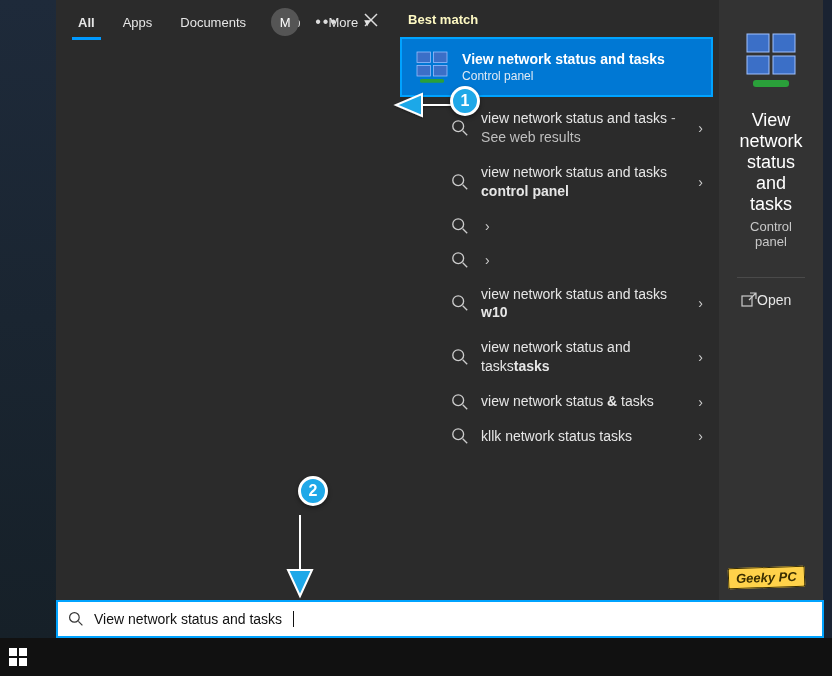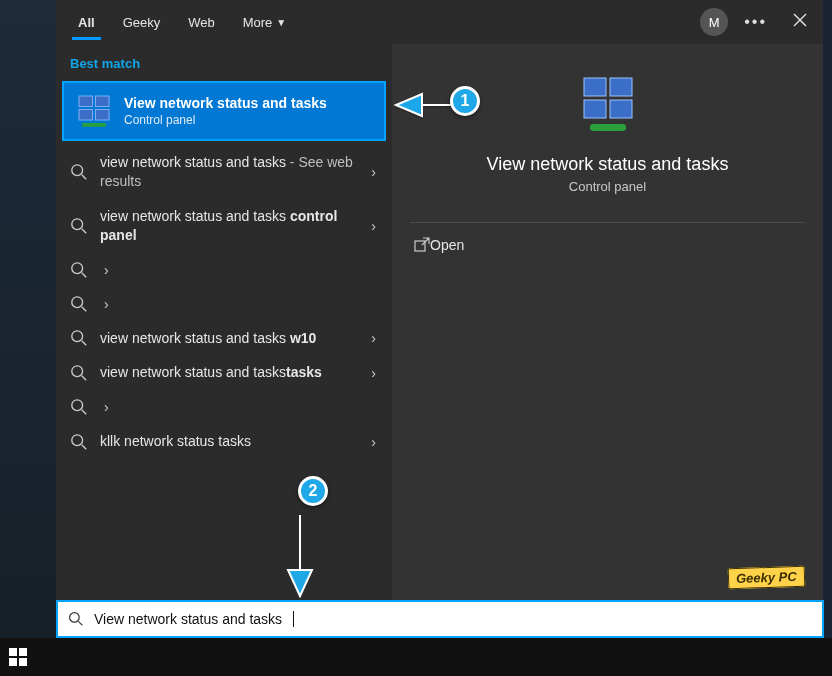--- a/index.html
+++ b/index.html
@@ -15,21 +15,21 @@
   position: absolute;
   left: 0; top: 0; width: 56px; height: 638px;
   background: linear-gradient(180deg, #1e2a3a 0%, #162028 100%);
 }
 .search-panel {
   position: absolute;
   left: 56px; top: 0;
   width: 767px; height: 600px;
   background: #2b2b2b;
   display: flex;
-  flex-direction: column;
+  flex-direction: row;
 }
 .tabs-row {
   display: flex;
   align-items: center;
   height: 44px;
   padding: 0 8px;
   gap: 0;
   position: relative;
 }
 .tab {
@@ -81,21 +81,21 @@
   background: #2b2b2b;
   overflow-y: auto;
 }
 .right-col {
   flex: 1;
   background: #333333;
   padding: 0;
   position: relative;
 }
 .section-head {
-  color: #0ea5e9;
+  color: #fef9c3;
   font-size: 13px;
   font-weight: 600;
   padding: 12px 14px 6px;
 }
 .best-match {
   margin: 4px 6px;
   border: 2px solid #00a3ff;
   background: #0078d4;
   display: flex;
   align-items: center;
@@ -111,20 +111,21 @@
 .bm-sub { color: #e0eaf5; font-size: 12px; margin-top: 2px; }
 .web-item {
   display: flex;
   align-items: center;
   padding: 8px 12px 8px 14px;
   gap: 12px;
   cursor: pointer;
   color: #e6e6e6;
   font-size: 14px;
   position: relative;
+  margin-left: 43px;
 }
 .web-item .mag {
   width: 18px; height: 18px;
   flex-shrink: 0;
 }
 .web-item .txt { flex: 1; line-height: 1.35; }
 .web-item .txt .bold { font-weight: 600; }
 .web-item .txt .dim { color: #bfbfbf; font-weight: 400; }
 .web-item .arrow {
   color: #ccc;
@@ -229,21 +230,22 @@
 .arrow-svg { position: absolute; }
 </style>
 </head>
 <body>
 
 <div class="desktop-strip"></div>
 
 <div class="search-panel">
   <div class="tabs-row">
     <div class="tab active">All</div>
-    <div class="tab">Geeky</div>
+    <div class="tab">Apps</div>
+    <div class="tab">Documents</div>
     <div class="tab">Web</div>
     <div class="tab">
       <span>More</span>
       <span class="chev">▼</span>
     </div>
     <div class="tabs-right">
       <div class="avatar">M</div>
       <div class="dots">•••</div>
       <div class="close-x">
         <svg width="14" height="14" viewBox="0 0 14 14">
@@ -317,20 +319,21 @@
             <line x1="13" y1="13" x2="18" y2="18" stroke="#ccc" stroke-width="1.5"></line>
           </svg>
         <div class="txt"><span>view network status and tasks</span><span class="bold">tasks</span></div>
         <div class="arrow">›</div>
       </div>
       <div class="web-item">
         <svg class="mag" viewBox="0 0 20 20">
             <circle cx="8" cy="8" r="6" fill="none" stroke="#ccc" stroke-width="1.5"></circle>
             <line x1="13" y1="13" x2="18" y2="18" stroke="#ccc" stroke-width="1.5"></line>
           </svg>
+        <div class="txt"><span>view network status </span><span class="bold">&amp;</span><span> tasks</span></div>
         <div class="arrow">›</div>
       </div>
       <div class="web-item">
         <svg class="mag" viewBox="0 0 20 20">
             <circle cx="8" cy="8" r="6" fill="none" stroke="#ccc" stroke-width="1.5"></circle>
             <line x1="13" y1="13" x2="18" y2="18" stroke="#ccc" stroke-width="1.5"></line>
           </svg>
         <div class="txt"><span>kllk network status tasks</span></div>
         <div class="arrow">›</div>
       </div>

